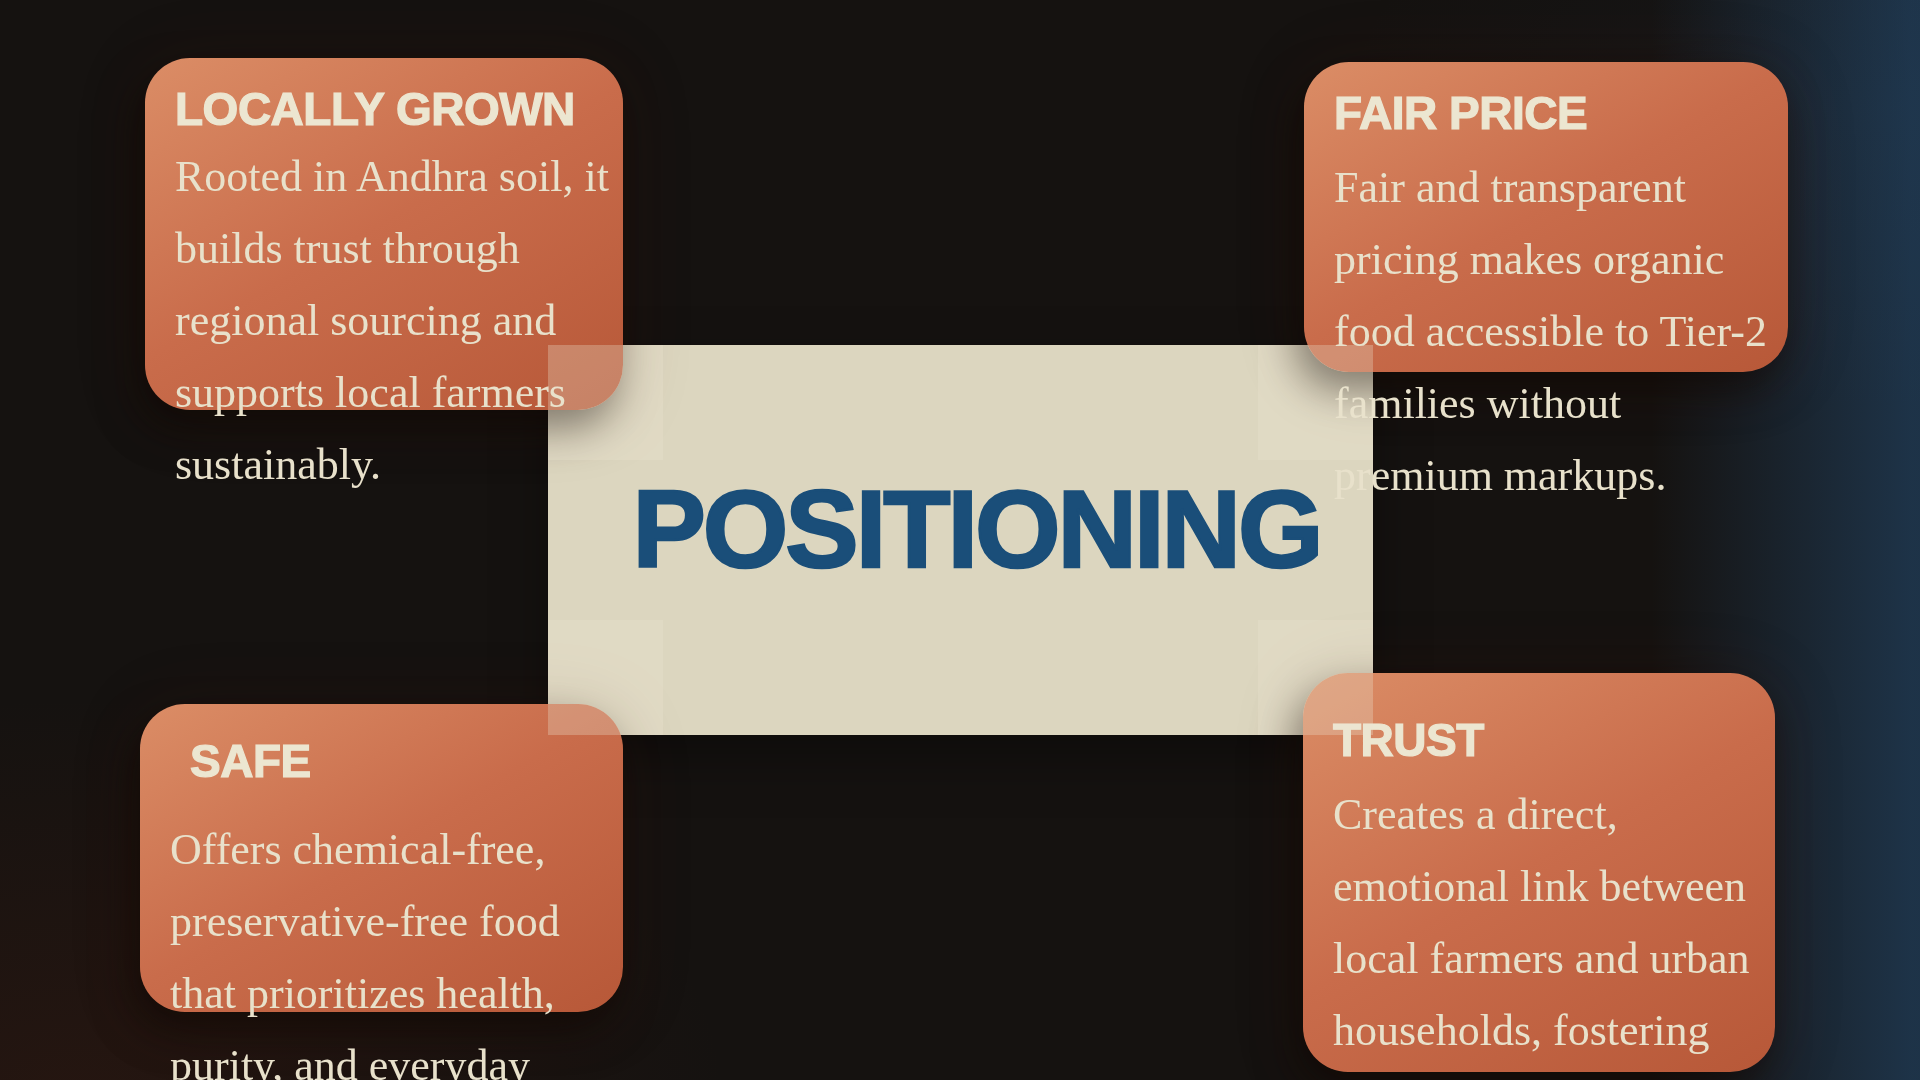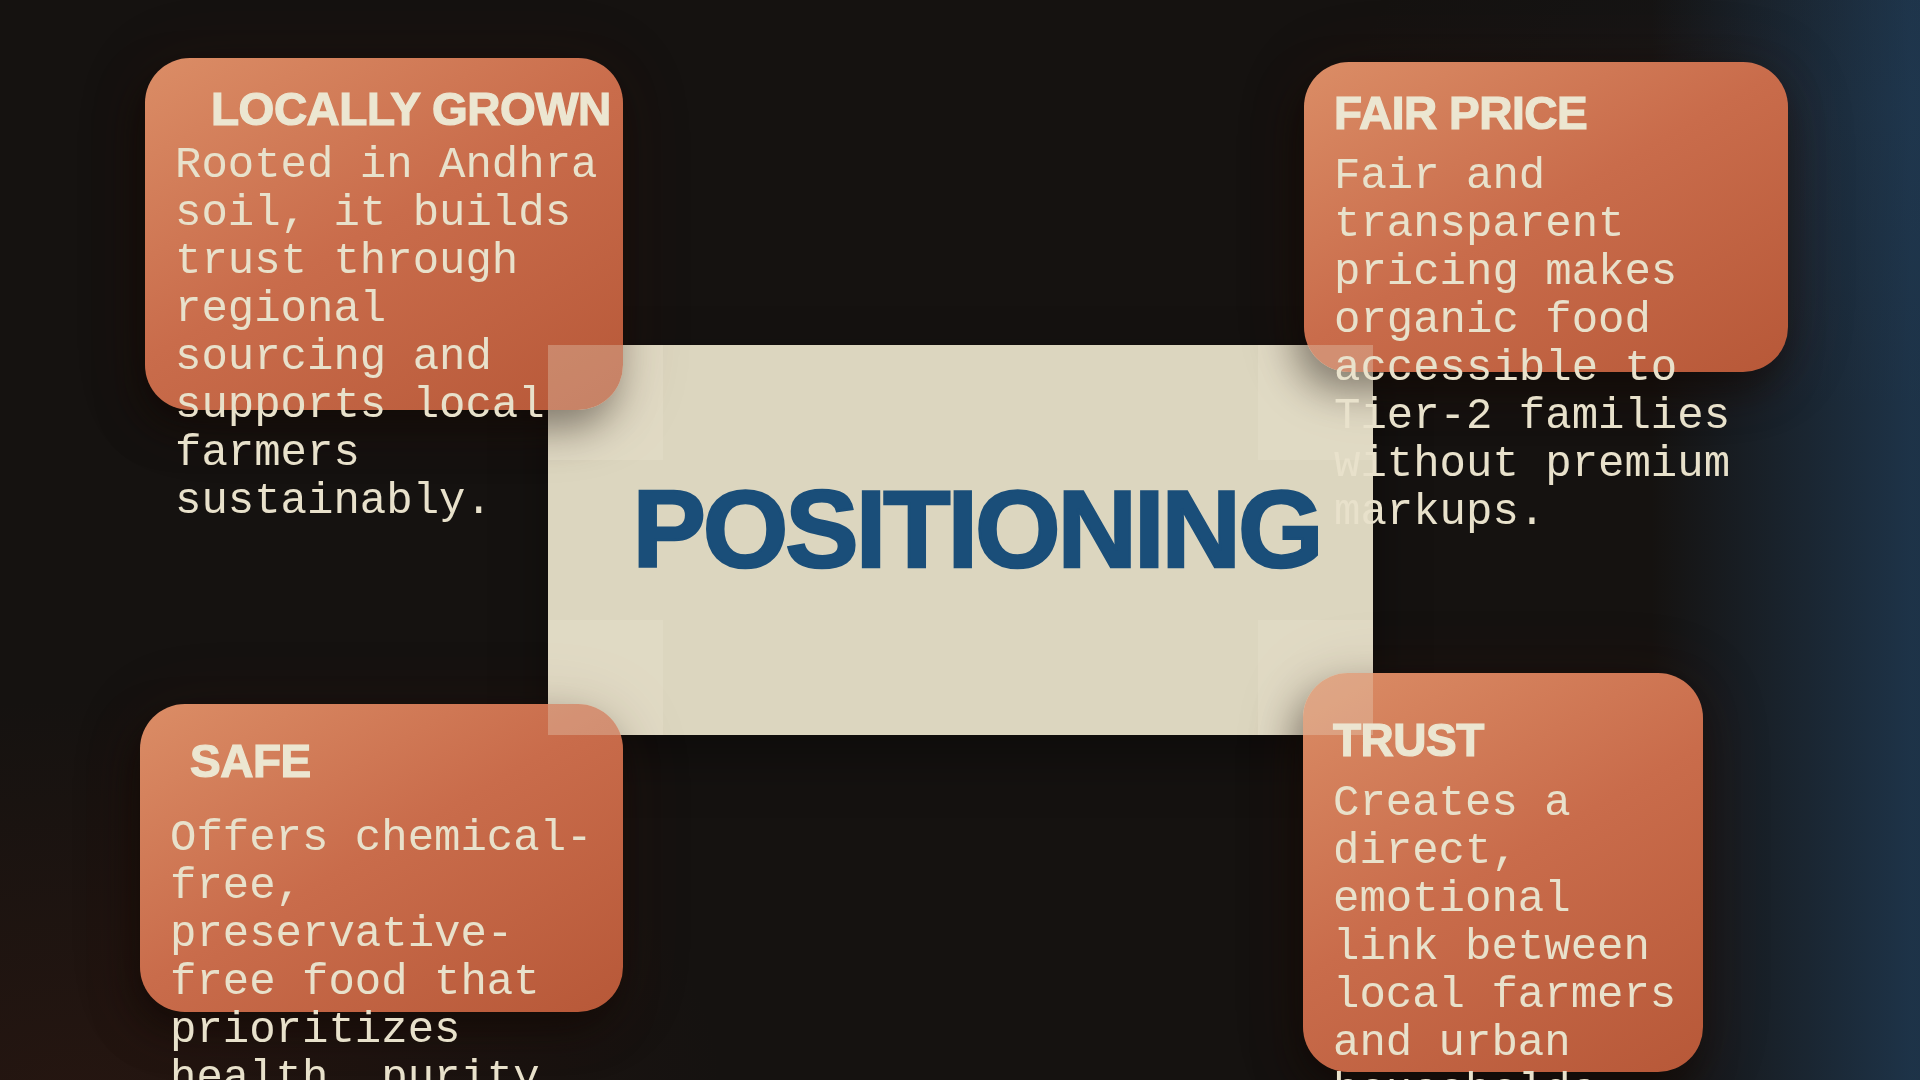--- a/index.html
+++ b/index.html
@@ -54,39 +54,39 @@
     padding: 24px 10px 20px 30px;
     background: linear-gradient(150deg,
       var(--card-light, #db8d66) 0%,
       var(--card-mid,   #c96c4b) 48%,
       var(--card-dark,  #b75838) 100%);
     box-shadow: -8px 18px 38px rgba(12,6,3,0.60), 0 6px 70px rgba(90,30,12,0.18);
   }
   .card-tl { left: 145px;  top: 58px;  width: 478px; height: 352px; }
   .card-tr { left: 1304px; top: 62px;  width: 484px; height: 310px; }
   .card-bl { left: 140px;  top: 656px; width: 483px; height: 308px; margin-top: 48px; }
-  .card-br { left: 1303px; top: 673px; width: 400px; height: 399px; }
+  .card-br { left: 1303px; top: 673px; width: 472px; height: 399px; }
 
   .card-title {
     margin: 0 0 12px 0;
     font-size: 46px;
     font-weight: 700;
     letter-spacing: -0.5px;
     color: var(--card-title-text, #ece6d1);
     -webkit-text-stroke: 1.2px var(--card-title-text, #ece6d1);
   }
-  .card-tl .card-title { margin-bottom: 5px; margin-left: 36px; }
+  .card-tl .card-title { margin-bottom: 5px; }
   .card-bl .card-title { margin: 6px 0 26px 20px; }
   .card-br .card-title { margin-top: 16px; }
 
   .card-body {
     margin: 0;
-    font-family: Liberation Mono, monospace;
+    font-family: Liberation Serif, serif;
     font-size: 44px;
-    line-height: 48px;
+    line-height: 72px;
     color: var(--card-body-text, #e8e1cb);
     max-width: 450px;
   }
 
   
   .corner-square {
     position: absolute;
     width: 115px;
     height: 115px;
     background: var(--corner-square, rgba(234,228,209,0.30));

